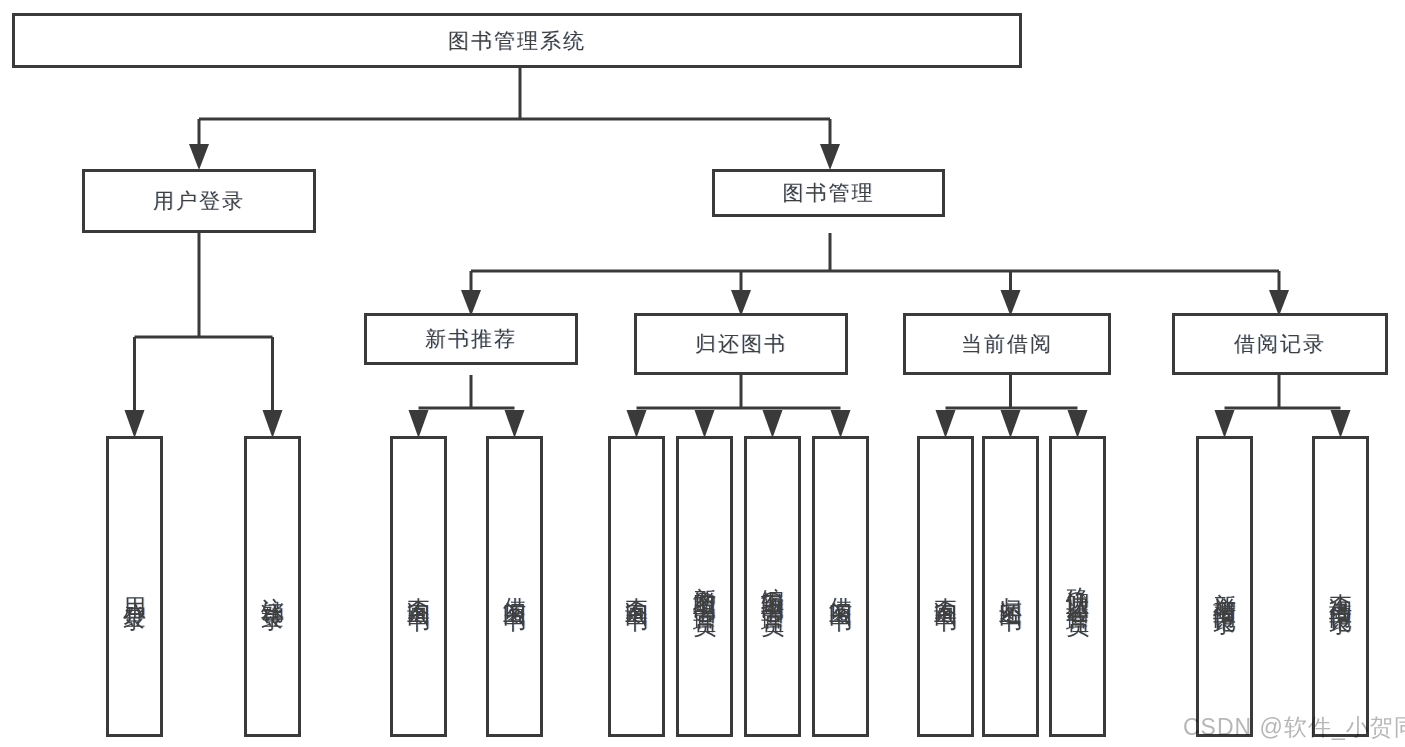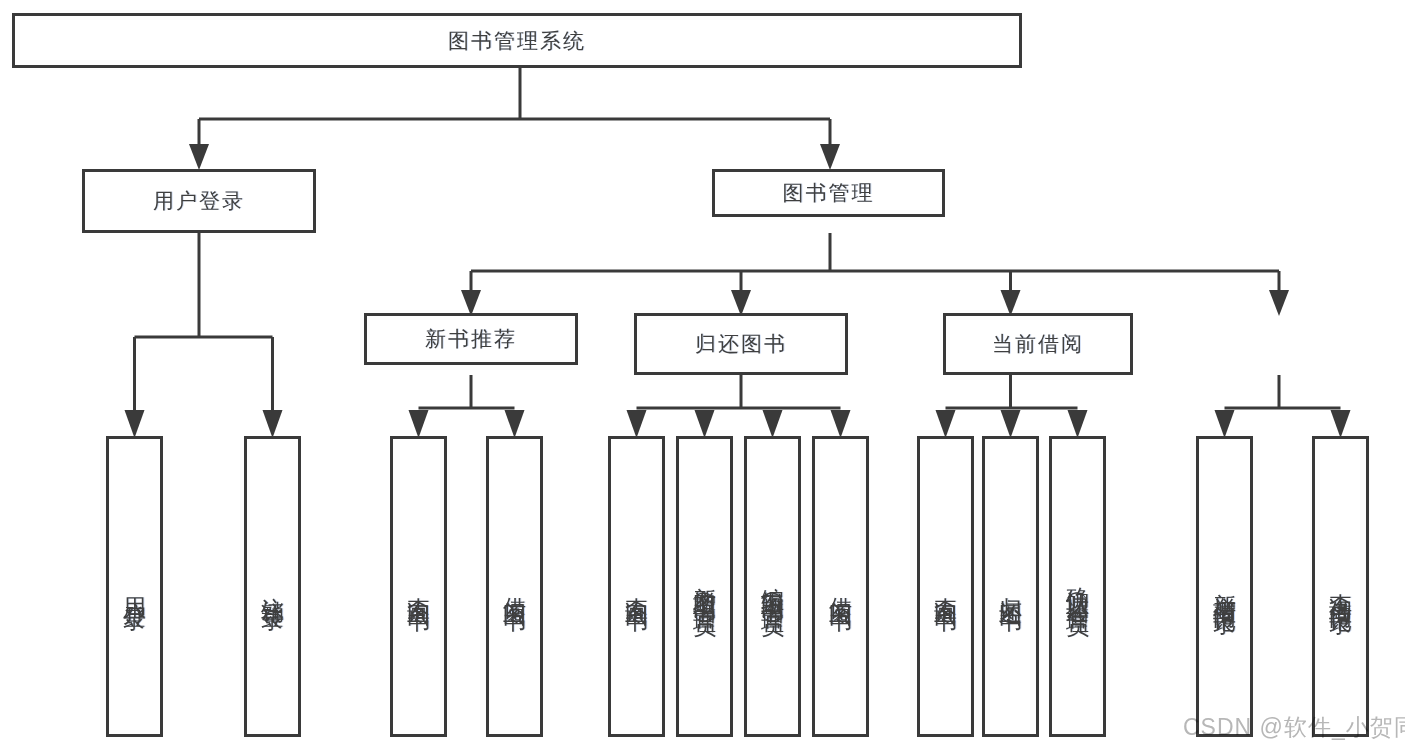--- a/index.html
+++ b/index.html
@@ -123,22 +123,25 @@
   <div class="node hbox" style="left:712px; top:169px; width:233px; height:48px;">
     <span>图书管理</span>
   </div>
 
   <div class="node hbox" style="left:364px; top:313px; width:214px; height:52px;">
     <span>新书推荐</span>
   </div>
   <div class="node hbox" style="left:634px; top:313px; width:214px; height:62px;">
     <span>归还图书</span>
   </div>
-  <div class="node hbox" style="left:903px; top:313px; width:190px; height:62px;margin-left:40px;">
+  <div class="node hbox" style="left:903px; top:313px; width:208px; height:62px;">
     <span>当前借阅</span>
+  </div>
+  <div class="node hbox" style="left:1172px; top:313px; width:216px; height:62px;">
+    <span>借阅记录</span>
   </div>
 
   <div class="node vbox" style="left:106px; top:436px; width:57px; height:301px;">
     <span class="vtext">用户登录</span>
   </div>
   <div class="node vbox" style="left:244px; top:436px; width:57px; height:301px;">
     <span class="vtext">注销登录</span>
   </div>
 
   <div class="node vbox" style="left:390px; top:436px; width:57px; height:301px;">

